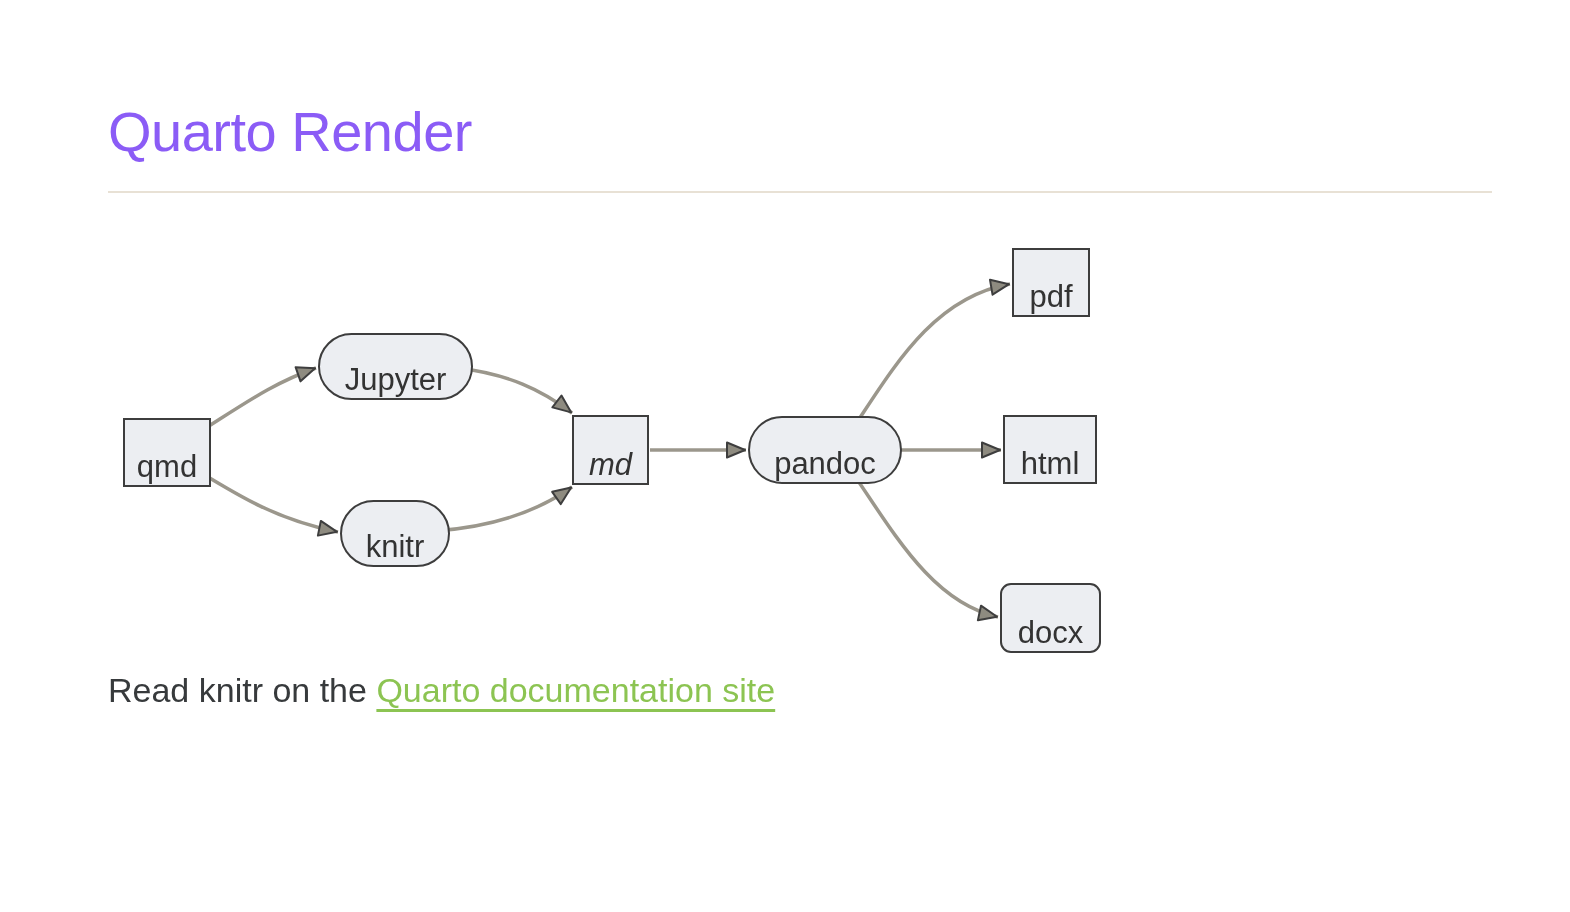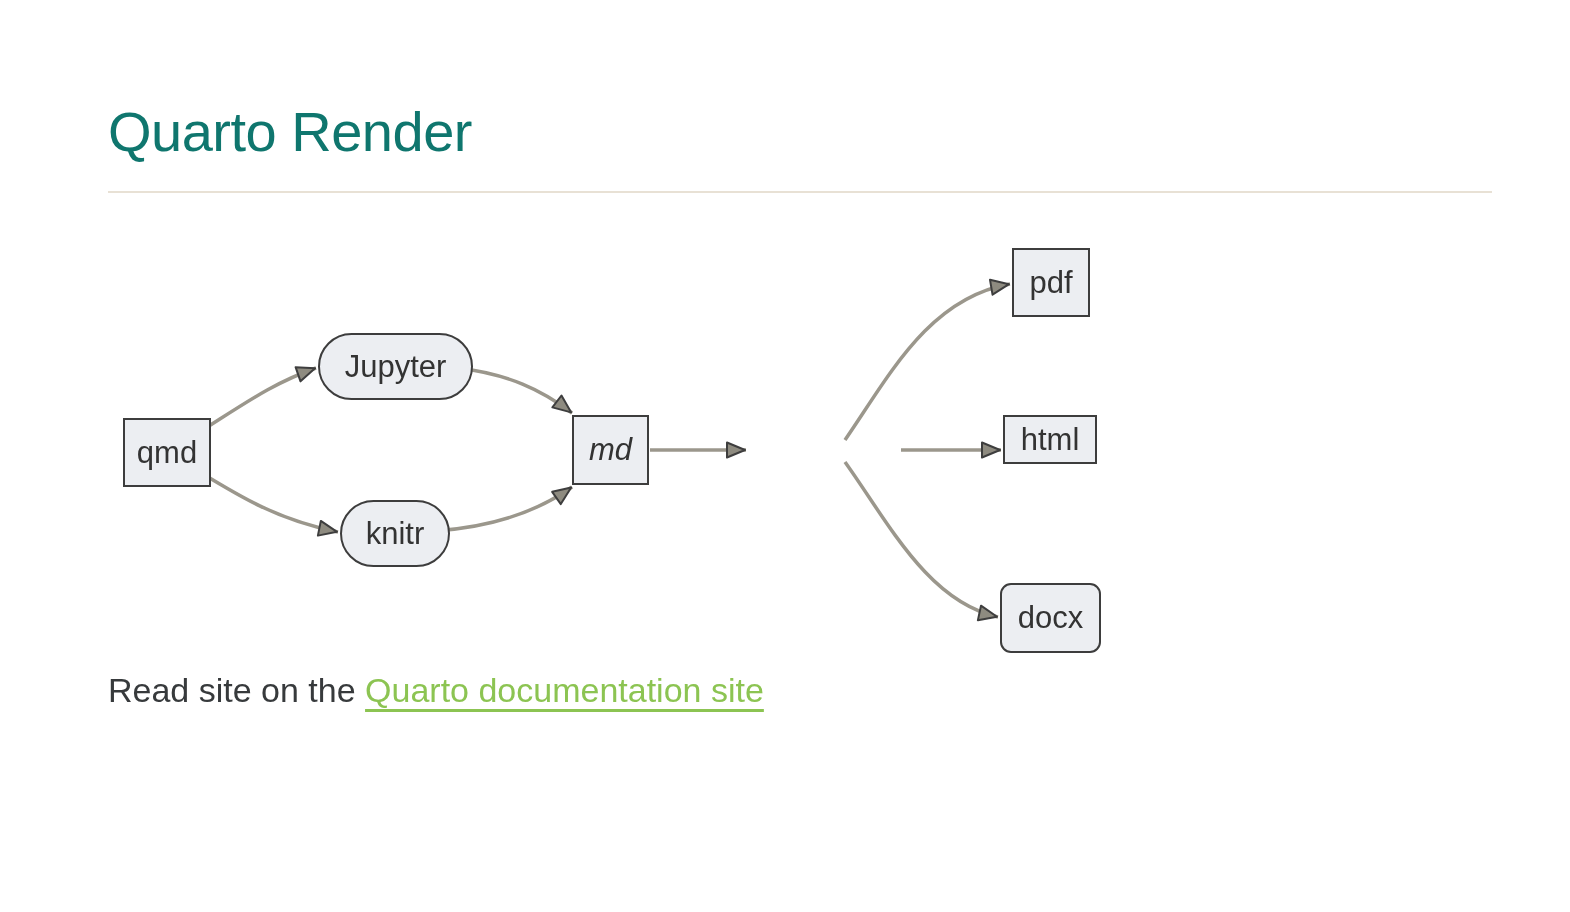--- a/index.html
+++ b/index.html
@@ -16,21 +16,21 @@
     overflow: hidden;
   }
   .page-title {
     position: absolute;
     left: 108px;
     top: 100px;
     margin: 0;
     font-size: 56px;
     line-height: 64px;
     font-weight: 400;
-    color: #0f766e;
+    color: #8b5cf6;
     letter-spacing: -0.5px;
     white-space: nowrap;
   }
   .title-divider {
     position: absolute;
     left: 108px;
     top: 191px;
     width: 1384px;
     height: 2px;
     background: #e8e1d5;
@@ -49,33 +49,33 @@
     z-index: 1;
   }
   .node {
     position: absolute;
     box-sizing: border-box;
     background: #eceef2;
     border: 2px solid #3d3d3d;
     color: #333333;
     font-size: 31px;
     display: flex;
-    align-items: center;
+    align-items: flex-end;
     justify-content: center;
     z-index: 2;
     white-space: nowrap;
   }
   .stadium { border-radius: 40px; }
   .node-qmd    { left: 123px;  top: 418px; width: 88px;  height: 69px; }
   .node-jupyter{ left: 318px;  top: 333px; width: 155px; height: 67px; }
   .node-knitr  { left: 340px;  top: 500px; width: 110px; height: 67px; }
   .node-md     { left: 572px;  top: 415px; width: 77px;  height: 70px; font-style: italic; }
   .node-pandoc { left: 748px;  top: 416px; width: 154px; height: 68px; }
   .node-pdf    { left: 1012px; top: 248px; width: 78px;  height: 69px; }
-  .node-html   { left: 1003px; top: 415px; width: 94px;  height: 49px; }
+  .node-html   { left: 1003px; top: 415px; width: 94px;  height: 69px; }
   .node-docx   { left: 1000px; top: 583px; width: 101px; height: 70px; border-radius: 11px; }
   .read-more {
     position: absolute;
     left: 108px;
     top: 668px;
     margin: 0;
     font-size: 34px;
     line-height: 44px;
     color: #373a3c;
     white-space: nowrap;
@@ -123,27 +123,30 @@
     </div>
     <div class="node stadium node-knitr">
       <span>knitr</span>
     </div>
     <div class="node stadium node-jupyter">
       <span>Jupyter</span>
     </div>
     <div class="node node-md">
       <span>md</span>
     </div>
+    <div class="node stadium node-pandoc">
+      <span>pandoc</span>
+    </div>
     <div class="node node-pdf">
       <span>pdf</span>
     </div>
     <div class="node node-html">
       <span>html</span>
     </div>
     <div class="node node-docx">
       <span>docx</span>
     </div>
 
   </div>
 
-  <p class="read-more"><span>Read site on the </span><a class="doc-link" href="#">Quarto documentation site</a></p>
+  <p class="read-more"><span>Read knitr on the </span><a class="doc-link" href="#">Quarto documentation site</a></p>
 
 </div>
 
 </body></html>

